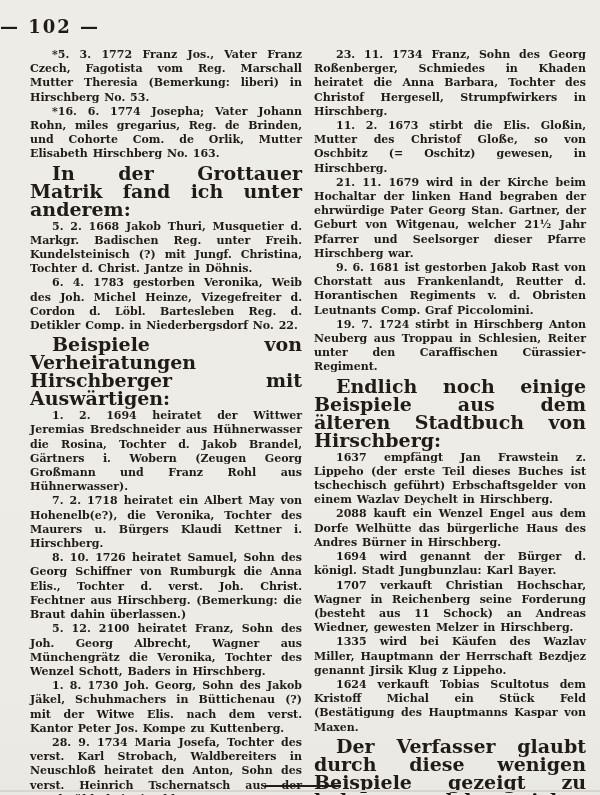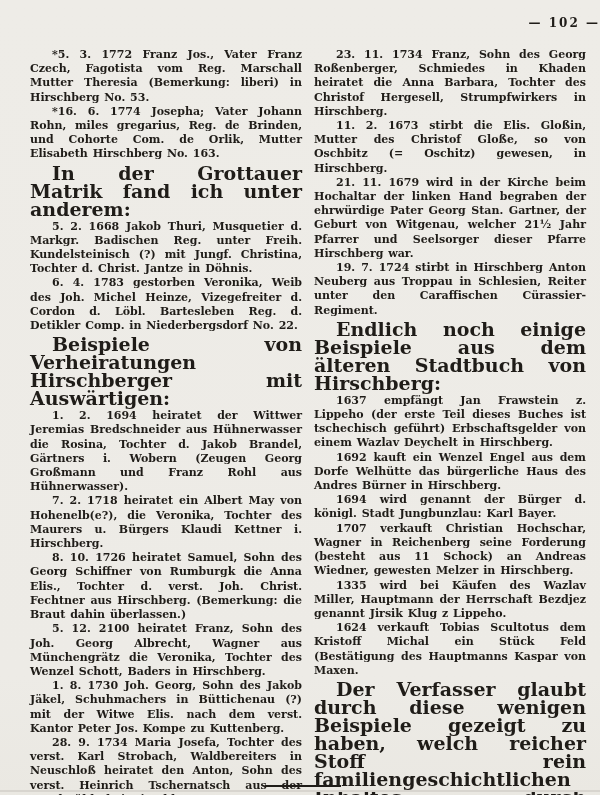--- a/index.html
+++ b/index.html
@@ -17,22 +17,22 @@
   .page {
     position: relative;
     width: 600px; height: 795px;
     font-family: "DejaVu Serif", "Liberation Serif", serif;
     color: var(--ink);
     background: linear-gradient(180deg, #eeece7 0%, #edebe6 85%, #eae8e2 100%);
   }
   .page-header {
     position: absolute;
     top: 16px; left: 0; width: 100%;
-    text-align: right;
-    font-size: 12px;
+    text-align: left;
+    font-size: 18px;
     font-weight: bold;
     letter-spacing: 2px;
   }
   .columns {
     position: absolute;
     top: 48px; left: 30px;
     width: 556px;
     display: flex;
     gap: 12px;
   }
@@ -87,24 +87,25 @@
         <p class="entry">7. 2. 1718 heiratet ein Albert May von Hohenelb(e?), die Veronika, Tochter des Maurers u. Bürgers Klaudi Kettner i. Hirschberg.</p>
         <p class="entry">8. 10. 1726 heiratet Samuel, Sohn des Georg Schiffner von Rumburgk die Anna Elis., Tochter d. verst. Joh. Christ. Fechtner aus Hirschberg. (Bemerkung: die Braut dahin überlassen.)</p>
         <p class="entry">5. 12. 2100 heiratet Franz, Sohn des Joh. Georg Albrecht, Wagner aus Münchengrätz die Veronika, Tochter des Wenzel Schott, Baders in Hirschberg.</p>
         <p class="entry">1. 8. 1730 Joh. Georg, Sohn des Jakob Jäkel, Schuhmachers in Büttichenau (?) mit der Witwe Elis. nach dem verst. Kantor Peter Jos. Kompe zu Kuttenberg.</p>
         <p class="entry">28. 9. 1734 Maria Josefa, Tochter des verst. Karl Strobach, Waldbereiters in Neuschloß heiratet den Anton, Sohn des verst. Heinrich Tschernatsch aus der Poselmühle bei Hirschberg.</p>
       </div>
     <div class="col">
         <p class="entry">23. 11. 1734 Franz, Sohn des Georg Roßenberger, Schmiedes in Khaden heiratet die Anna Barbara, Tochter des Christof Hergesell, Strumpfwirkers in Hirschberg.</p>
         <p class="entry">11. 2. 1673 stirbt die Elis. Gloßin, Mutter des Christof Gloße, so von Oschbitz (= Oschitz) gewesen, in Hirschberg.</p>
         <p class="entry">21. 11. 1679 wird in der Kirche beim Hochaltar der linken Hand begraben der ehrwürdige Pater Georg Stan. Gartner, der Geburt von Witgenau, welcher 21½ Jahr Pfarrer und Seelsorger dieser Pfarre Hirschberg war.</p>
+        <p class="entry">9. 6. 1681 ist gestorben Jakob Rast von Chorstatt aus Frankenlandt, Reutter d. Horantischen Regiments v. d. Obristen Leutnants Comp. Graf Piccolomini.</p>
         <p class="entry">19. 7. 1724 stirbt in Hirschberg Anton Neuberg aus Troppau in Schlesien, Reiter unter den Caraffischen Cürassier-Regiment.</p>
         <p class="lead">Endlich noch einige Beispiele aus dem älteren Stadtbuch von Hirschberg:</p>
         <p class="entry">1637 empfängt Jan Frawstein z. Lippeho (der erste Teil dieses Buches ist tschechisch geführt) Erbschaftsgelder von einem Wazlav Deychelt in Hirschberg.</p>
-        <p class="entry">1692 kauft ein Wenzel Engel aus dem Dorfe Welhütte das bürgerliche Haus des Andres Bürner in Hirschberg.</p>
+        <p class="entry">2088 kauft ein Wenzel Engel aus dem Dorfe Welhütte das bürgerliche Haus des Andres Bürner in Hirschberg.</p>
         <p class="entry">1694 wird genannt der Bürger d. königl. Stadt Jungbunzlau: Karl Bayer.</p>
         <p class="entry">1707 verkauft Christian Hochschar, Wagner in Reichenberg seine Forderung (besteht aus 11 Schock) an Andreas Wiedner, gewesten Melzer in Hirschberg.</p>
         <p class="entry">1335 wird bei Käufen des Wazlav Miller, Hauptmann der Herrschaft Bezdjez genannt Jirsik Klug z Lippeho.</p>
         <p class="entry">1624 verkauft Tobias Scultotus dem Kristoff Michal ein Stück Feld (Bestätigung des Hauptmanns Kaspar von Maxen.</p>
         <p class="lead">Der Verfasser glaubt durch diese wenigen Beispiele gezeigt zu haben, welch reicher Stoff rein familiengeschichtlichen Inhaltes durch gemeinsame Arbeit gesammelt werden könnte, ganz abgesehen von den sonstigen Schlüssen, die für die kulturelle Verbindung der verschiedenen Gebiete daraus gezogen werden könnten.</p>
       </div>
   </div>
 
   <div class="section-divider"></div>
   <div class="page-bottom-edge"></div>

